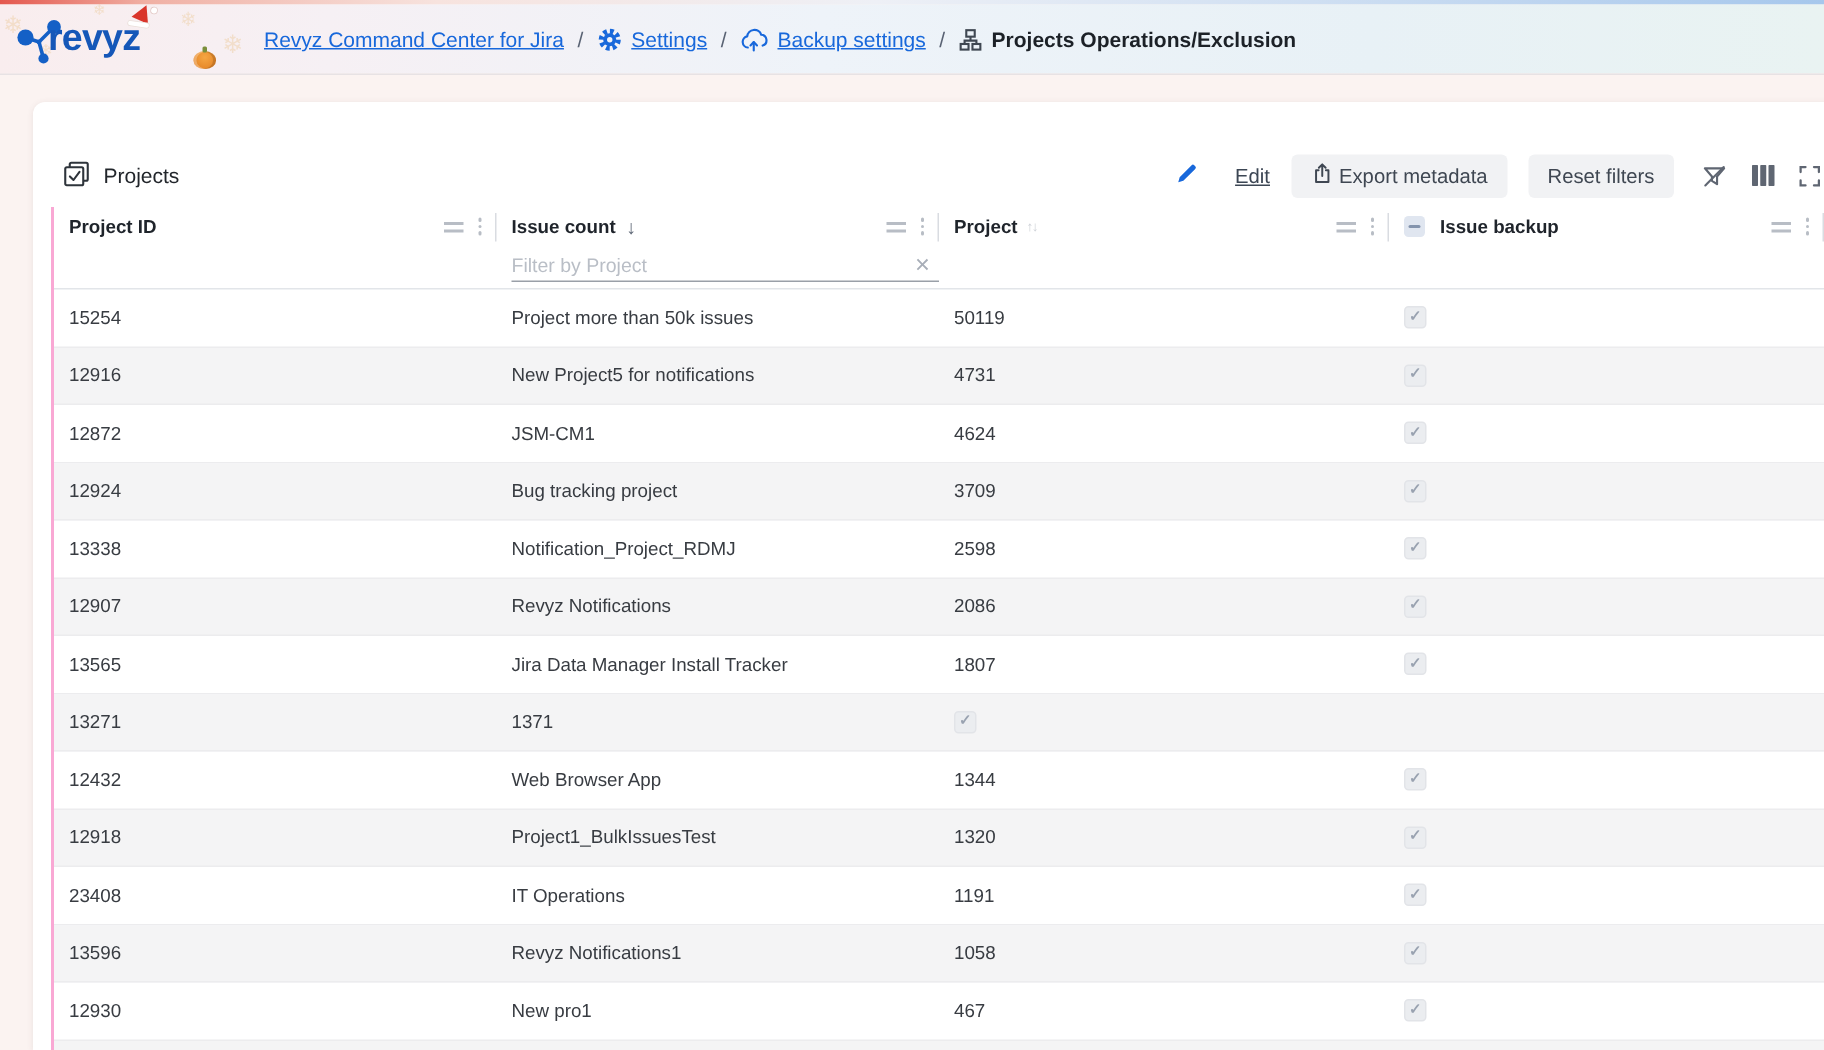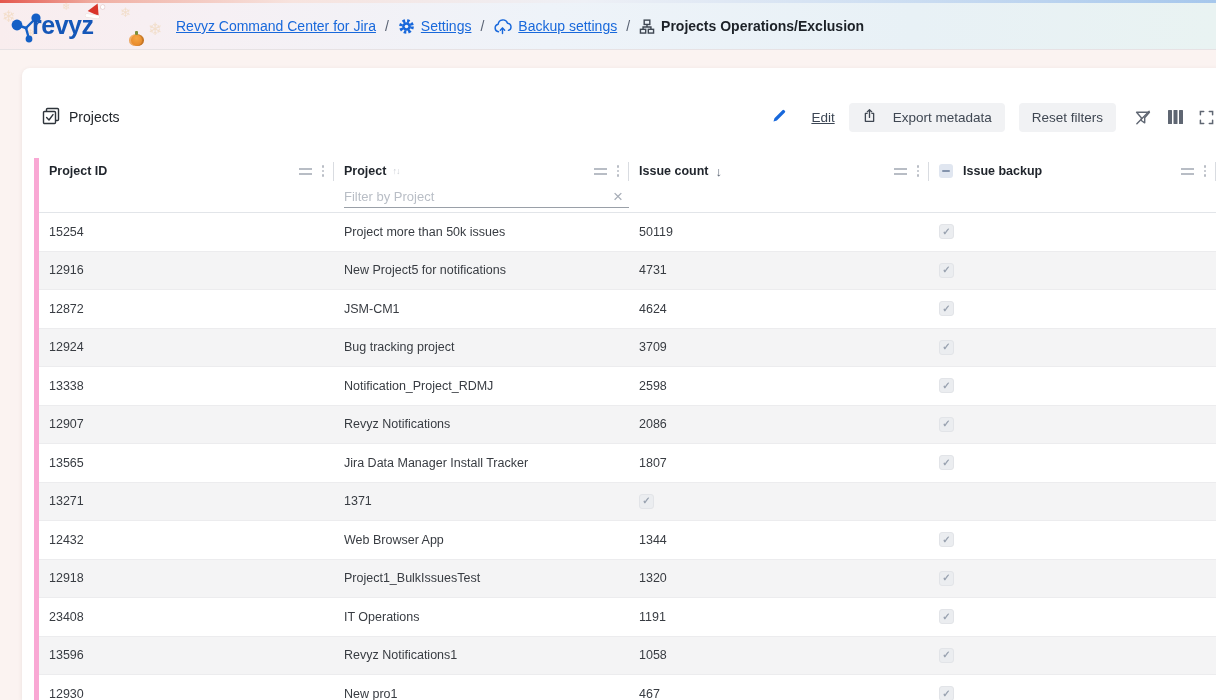--- a/index.html
+++ b/index.html
@@ -37,28 +37,28 @@
   
   .page { position:absolute; left:12px; top:51px; width:1216px; height:649px; background:#fbf3f1; }
   .card { position:absolute; left:10px; top:17px; right:0; bottom:0; background:#ffffff;
     border-radius:8px 8px 0 0; box-shadow:0 1px 4px rgba(90,70,70,.10); }
 
   
   .panel-header { position:absolute; left:20px; right:14px; top:30px; height:38px; display:flex; align-items:center; }
   .panel-title { display:flex; align-items:center; gap:9px; font-size:14px; color:#22262b; }
   .ph-right { margin-left:auto; display:flex; align-items:center; gap:14px; }
   .edit-btn { display:flex; align-items:center; gap:24px; font-size:13.5px; color:#3c4654; cursor:pointer;text-decoration:underline; }
-  .gbtn { height:29px; display:flex; align-items:center; gap:16px; padding:0 13px; background:#f1f2f4;
+  .gbtn { height:29px; display:flex; align-items:center; gap:4px; padding:0 13px; background:#f1f2f4;
     border-radius:4px; font-size:13.5px; color:#3f4752; cursor:pointer; border:none; }
   .tool-icons { display:flex; align-items:center; gap:15px; margin-left:4px; }
   .tool-icons > span { display:inline-flex; cursor:pointer; }
 
   
   .table { position:absolute; left:12px; right:11px; top:70px; bottom:0;
-    border-left:5px solid #f9a8d4; border-right:1px solid #e6e8eb; overflow:hidden;margin-top:20px; }
+    border-left:2px solid #f9a8d4; border-right:1px solid #e6e8eb; overflow:hidden; }
   .hrow, .frow, .trow { display:grid; grid-template-columns:295px 295px 300px 1fr; }
   .hrow { height:26px; }
   .hcell { display:flex; align-items:center; padding-left:10px; font-size:12.5px; font-weight:bold; color:#1f242b; position:relative; }
   .sort-both { font-size:9px; color:#ccd0d6; margin-left:6px; letter-spacing:-1px; }
   .sort-desc { font-size:13px; color:#5d6675; margin-left:7px; font-weight:normal; }
   .hspacer { margin-left:auto; }
   .eq { width:13px; height:7px; border-top:2px solid #b8bdc5; border-bottom:2px solid #b8bdc5; margin-right:10px; cursor:pointer; }
   .dots { display:flex; flex-direction:column; gap:2px; margin-right:9px; cursor:pointer; }
   .dots i { width:2.5px; height:2.5px; border-radius:50%; background:#b8bdc5; }
   .vsep { width:1px; height:19px; background:#d9dce1; }
@@ -224,34 +224,34 @@
           <span class="hspacer"></span>
           <span class="eq"></span>
           <span class="dots">
               <i></i>
               <i></i>
               <i></i>
             </span>
           <span class="vsep"></span>
         </div>
         <div class="hcell">
-          <span>Project</span>
-          <span class="sort-both">↑↓</span>
+          <span>Issue count</span>
+          <span class="sort-desc">↓</span>
           <span class="hspacer"></span>
           <span class="eq"></span>
           <span class="dots">
               <i></i>
               <i></i>
               <i></i>
             </span>
           <span class="vsep"></span>
         </div>
         <div class="hcell">
-          <span>Issue count</span>
-          <span class="sort-desc">↓</span>
+          <span>Project</span>
+          <span class="sort-both">↑↓</span>
           <span class="hspacer"></span>
           <span class="eq"></span>
           <span class="dots">
               <i></i>
               <i></i>
               <i></i>
             </span>
           <span class="vsep"></span>
         </div>
         <div class="hcell">

